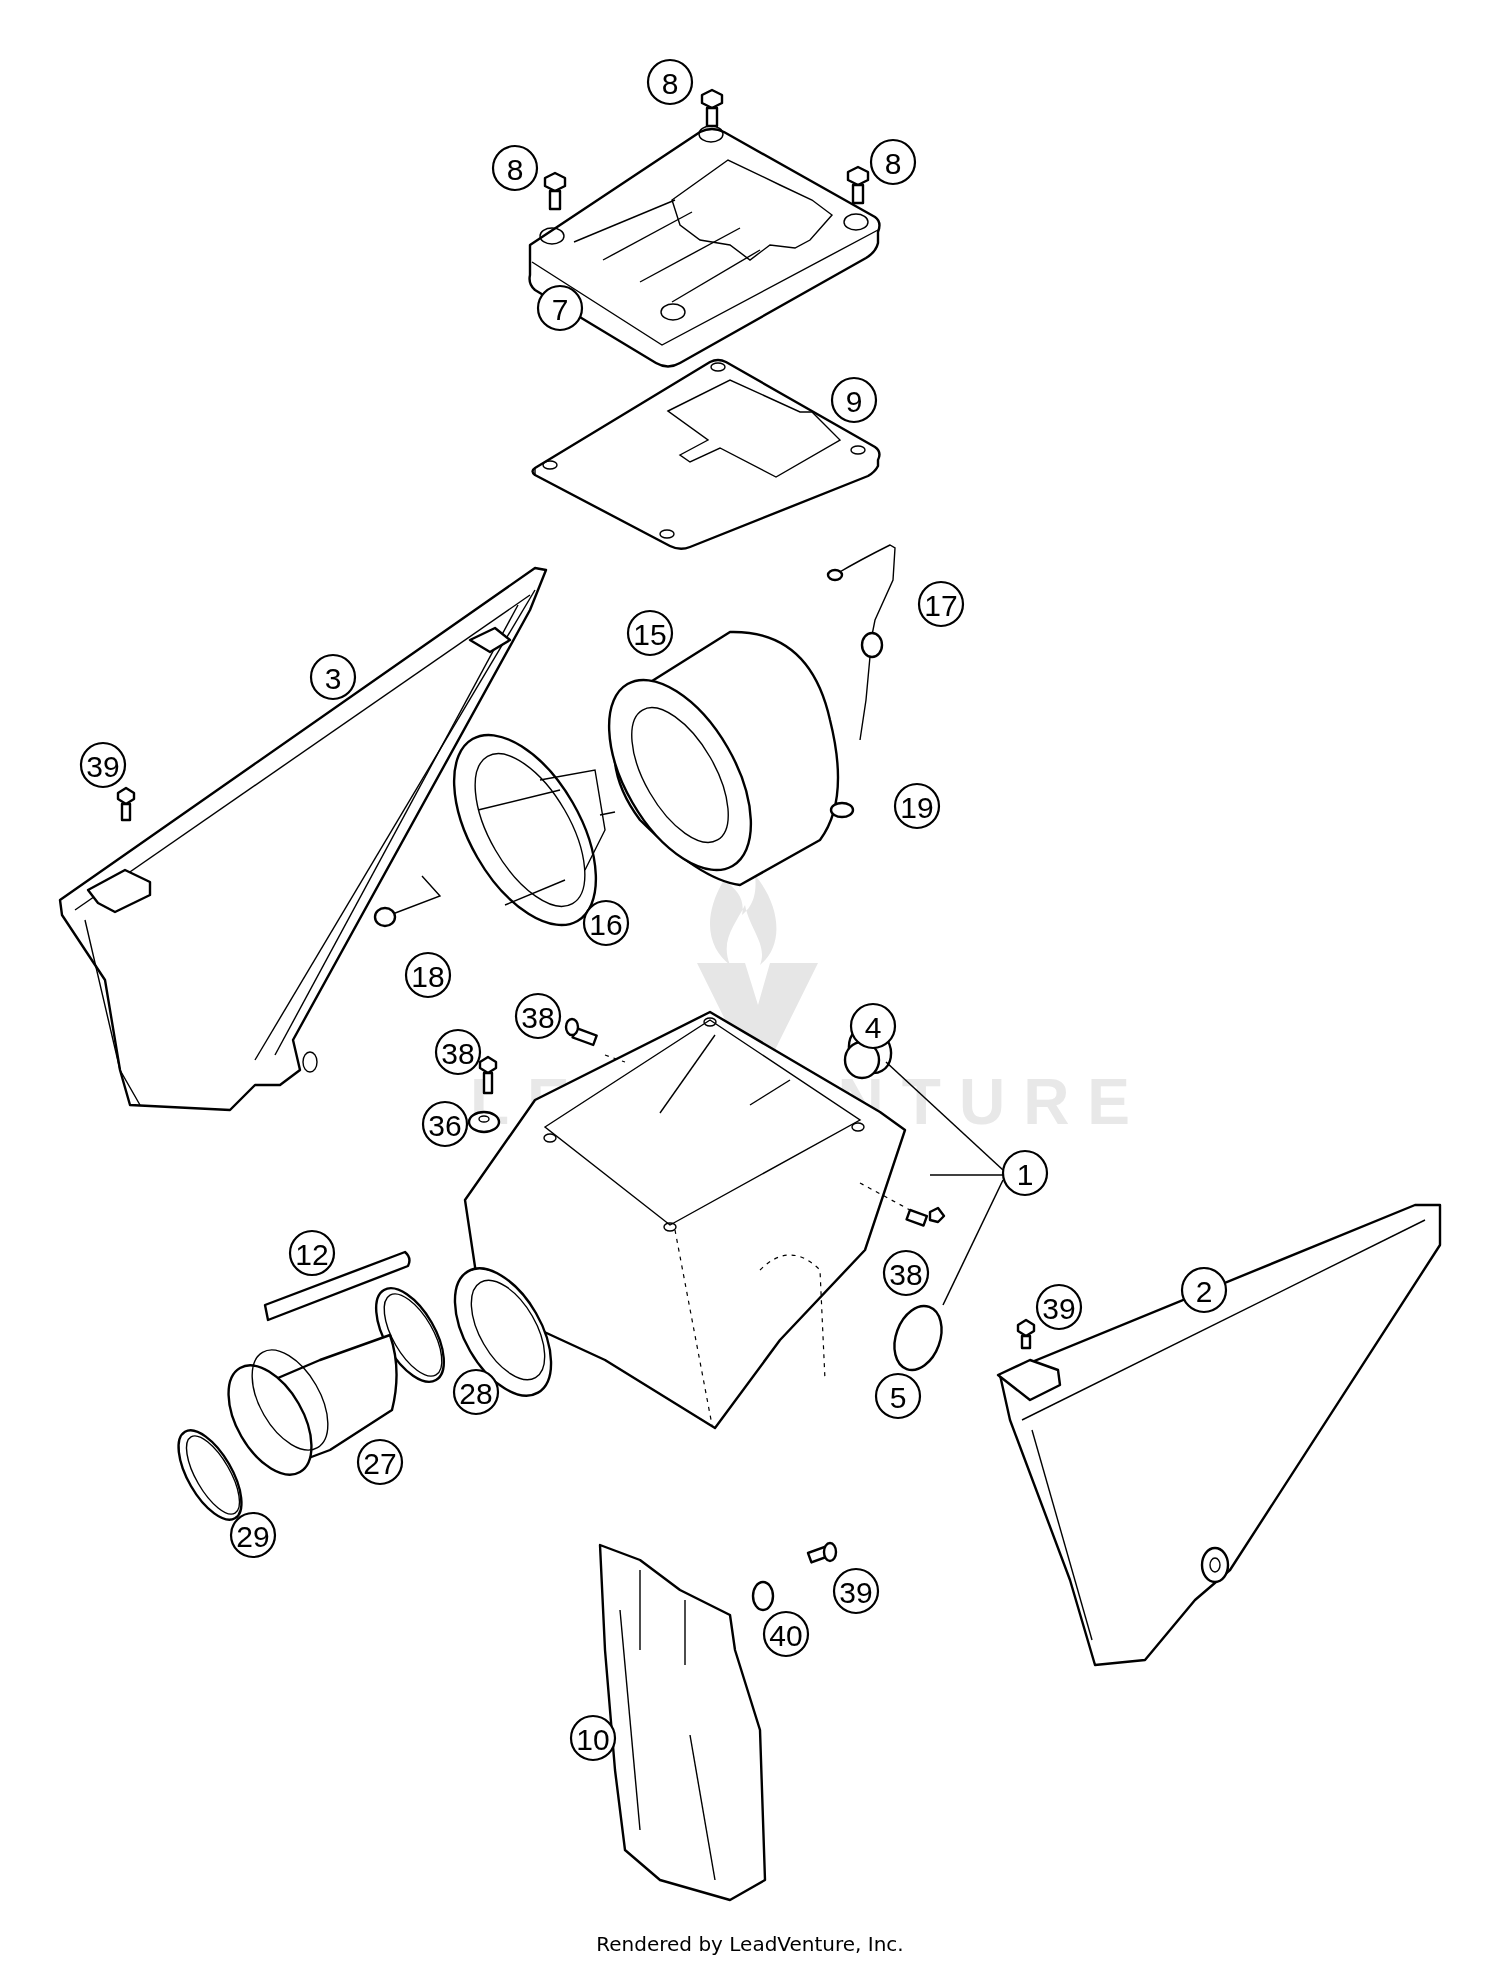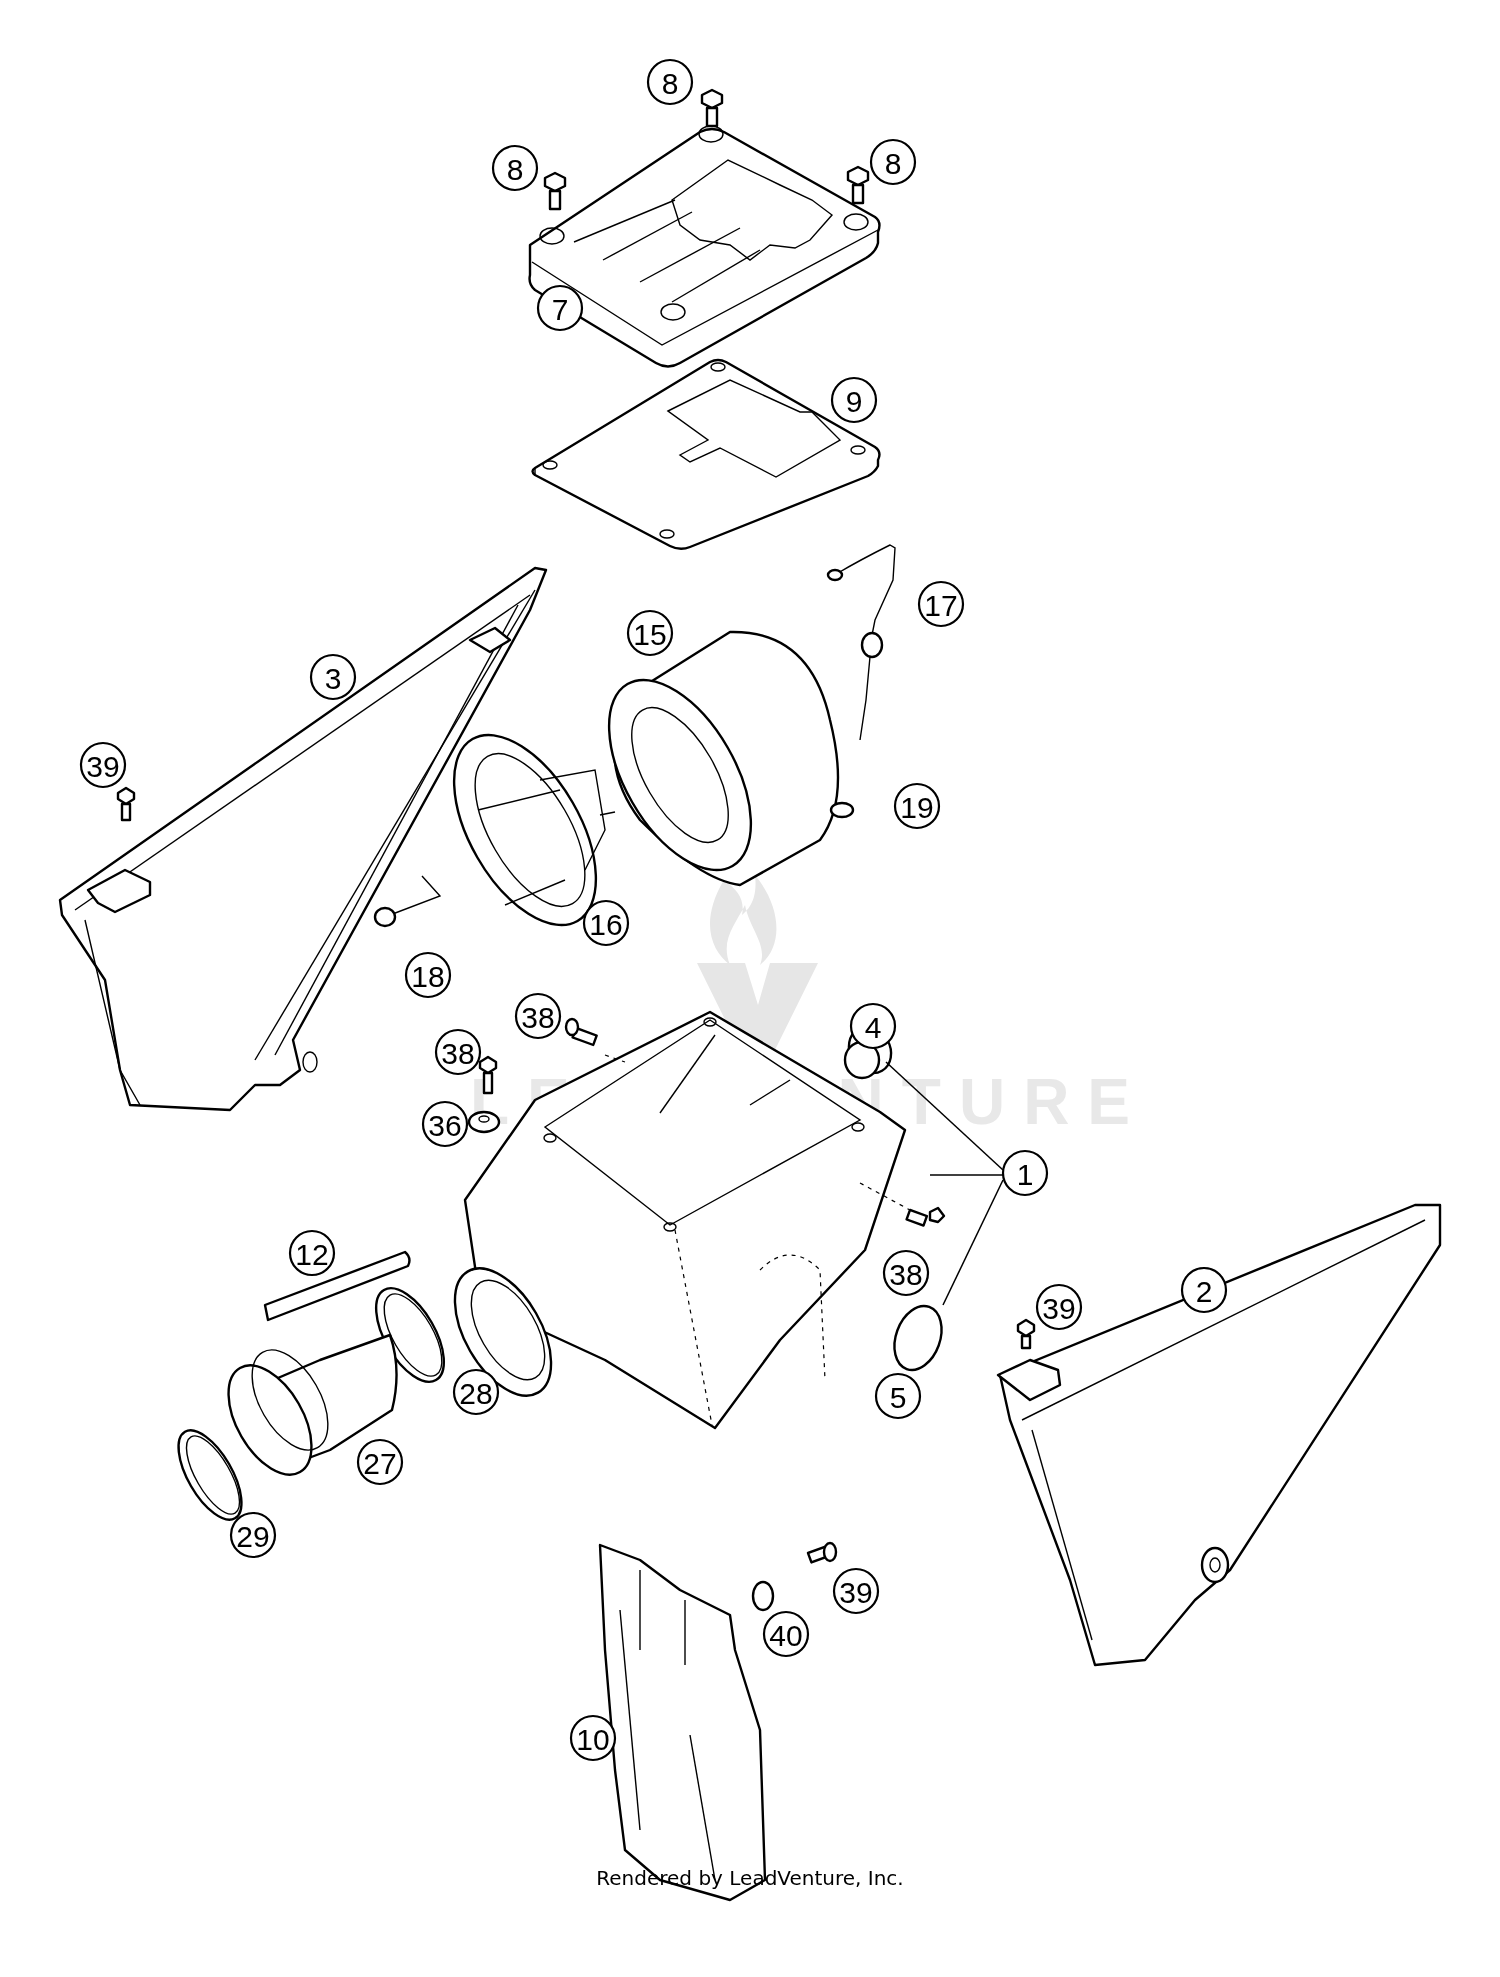--- a/index.html
+++ b/index.html
@@ -6,21 +6,21 @@
   body { width:1500px; height:1977px; position:relative; overflow:hidden; font-family:"Liberation Sans", sans-serif; }
   #diagram { position:absolute; left:0; top:0; width:1500px; height:1977px; }
   .callout-circle { fill:#fff; stroke:#000; stroke-width:2.2; }
   .callout-text { font-family:"Liberation Sans", sans-serif; font-size:30px; fill:#000; text-anchor:middle; dominant-baseline:central; }
   .part { fill:#fff; stroke:#000; stroke-width:2.4; stroke-linejoin:round; stroke-linecap:round; }
   .thin { fill:none; stroke:#000; stroke-width:1.4; }
   .dash { fill:none; stroke:#000; stroke-width:1.2; stroke-dasharray:4 5; }
   .leader { fill:none; stroke:#000; stroke-width:1.5; }
   .wm { fill:#e6e6e6; }
   .wm-text { font-family:"Liberation Sans", sans-serif; font-size:64px; letter-spacing:18px; fill:#e8e8e8; font-weight:bold; }
-  .footer { position:absolute; left:0; width:1500px; top:1866px; text-align:center; font-family:"DejaVu Sans", sans-serif; font-size:20px; color:#000; }
+  .footer { position:absolute; left:0; width:1500px; top:1932px; text-align:center; font-family:"DejaVu Sans", sans-serif; font-size:20px; color:#000; }
 </style>
 </head>
 <body>
 
 <svg id="diagram" viewBox="0 0 1500 1977" xmlns="http://www.w3.org/2000/svg">
 
   <g>
     <path class="wm" d="M724 880 C700 920 710 950 730 965 C720 940 735 925 745 905 C750 930 768 945 760 965 C785 945 780 905 755 875 C758 900 748 910 742 915 C745 900 738 890 724 880 Z"></path>
     <path class="wm" d="M697 963 L745 963 L758 1005 L770 963 L818 963 L770 1060 L745 1060 Z"></path>
     <text class="wm-text" x="470" y="1124">LEADVENTURE</text>

